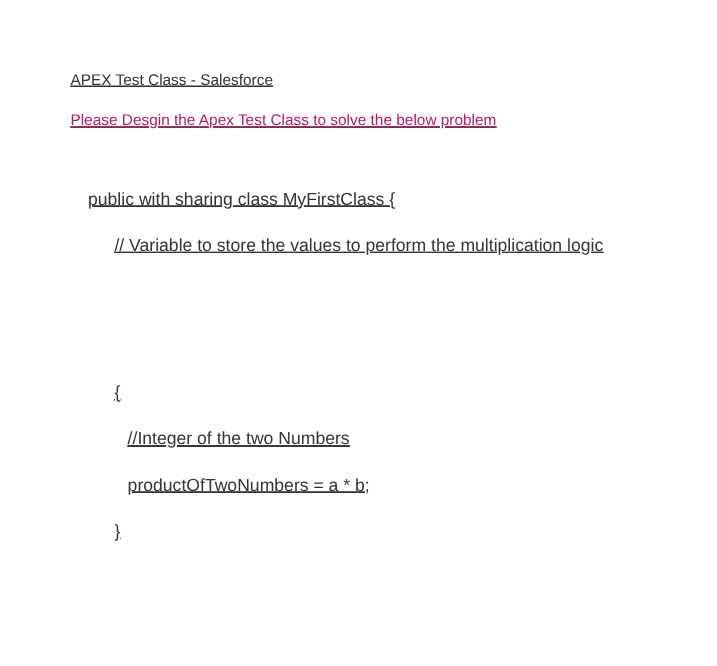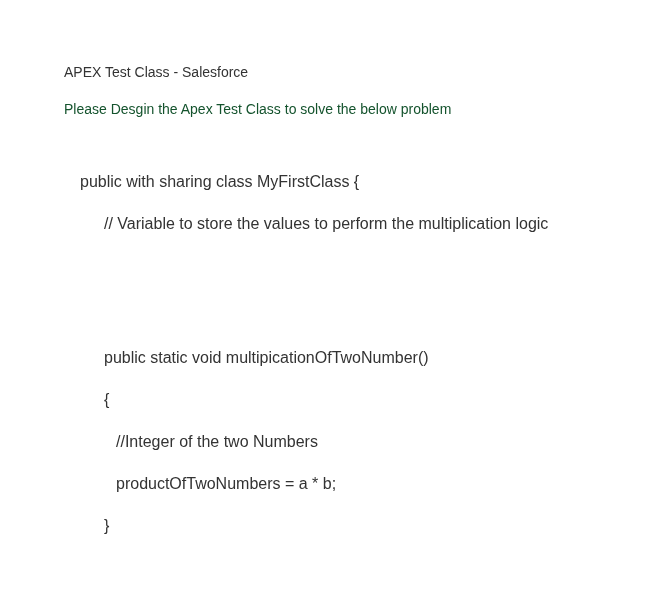--- a/index.html
+++ b/index.html
@@ -1,36 +1,37 @@
 <!DOCTYPE html>
 <html><head>
   <meta charset="utf-8">
   <style>
     * {
       margin: 16px;
       padding: 0;
       box-sizing: border-box;
+      text-decoration: underline;
     }
     body {
       font-family: "Segoe UI", Arial, sans-serif;
       font-size: 14px;
       color: #333;
       background: #fff;
       padding: 14px 16px;
       line-height: 1.5;
       width: 652px;
     }
     .title {
       font-size: 14px;
       color: #333;
       margin-bottom: 14px;
     }
     .subtitle {
       font-size: 14px;
-      color: #14532d;
+      color: #be185d;
       margin-bottom: 50px;
     }
     .code-block {
       font-size: 16px;
       color: #333;
     }
     .code-line {
       margin-bottom: 18px;
     }
     .indent-1 {
@@ -51,18 +52,17 @@
 
 <div class="title">APEX Test Class - Salesforce</div>
 
 <div class="subtitle">Please Desgin the Apex Test Class to solve the below problem</div>
 
 <div class="code-block">
   <div class="code-line">public with sharing class MyFirstClass {</div>
   <div class="code-line indent-1">// Variable to store the values to perform the multiplication logic</div>
   <div class="spacer-medium"></div>
   <div class="spacer-large"></div>
-  <div class="code-line indent-1">public static void multipicationOfTwoNumber()</div>
   <div class="code-line indent-1">{</div>
   <div class="code-line indent-2">//Integer of the two Numbers</div>
   <div class="code-line indent-2">productOfTwoNumbers = a * b;</div>
   <div class="code-line indent-1">}</div>
 </div>
 
 </body></html>

